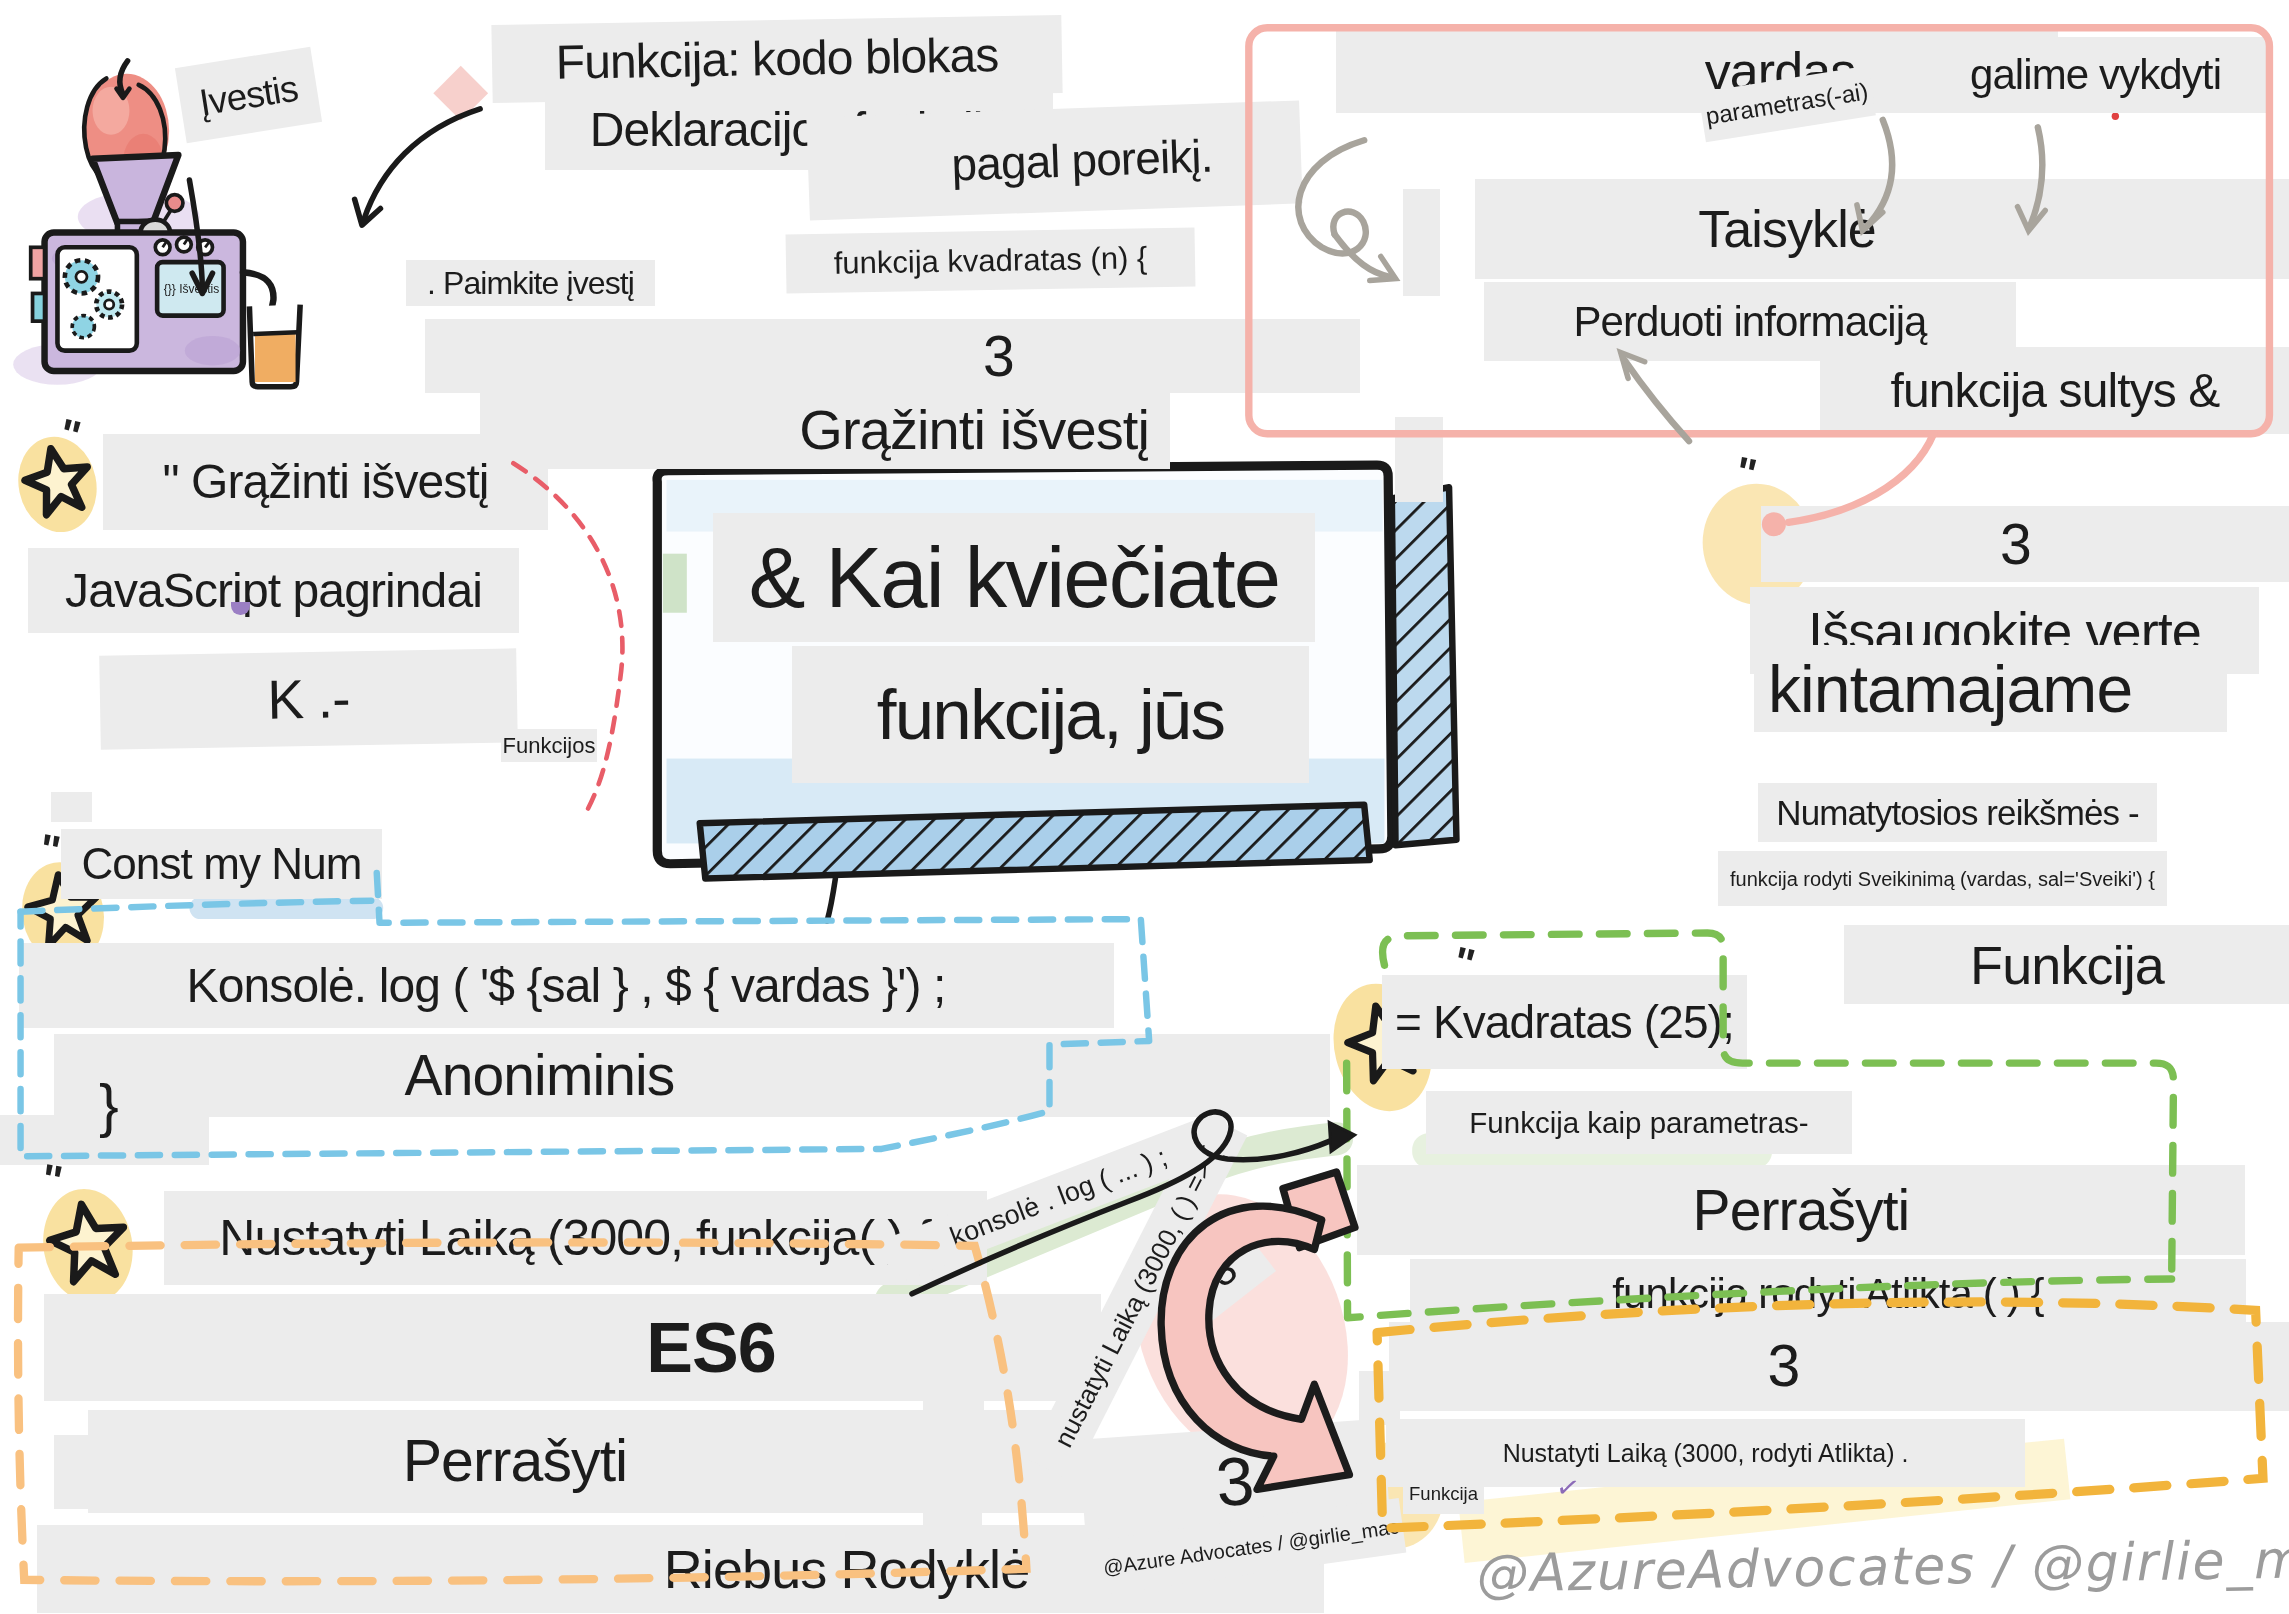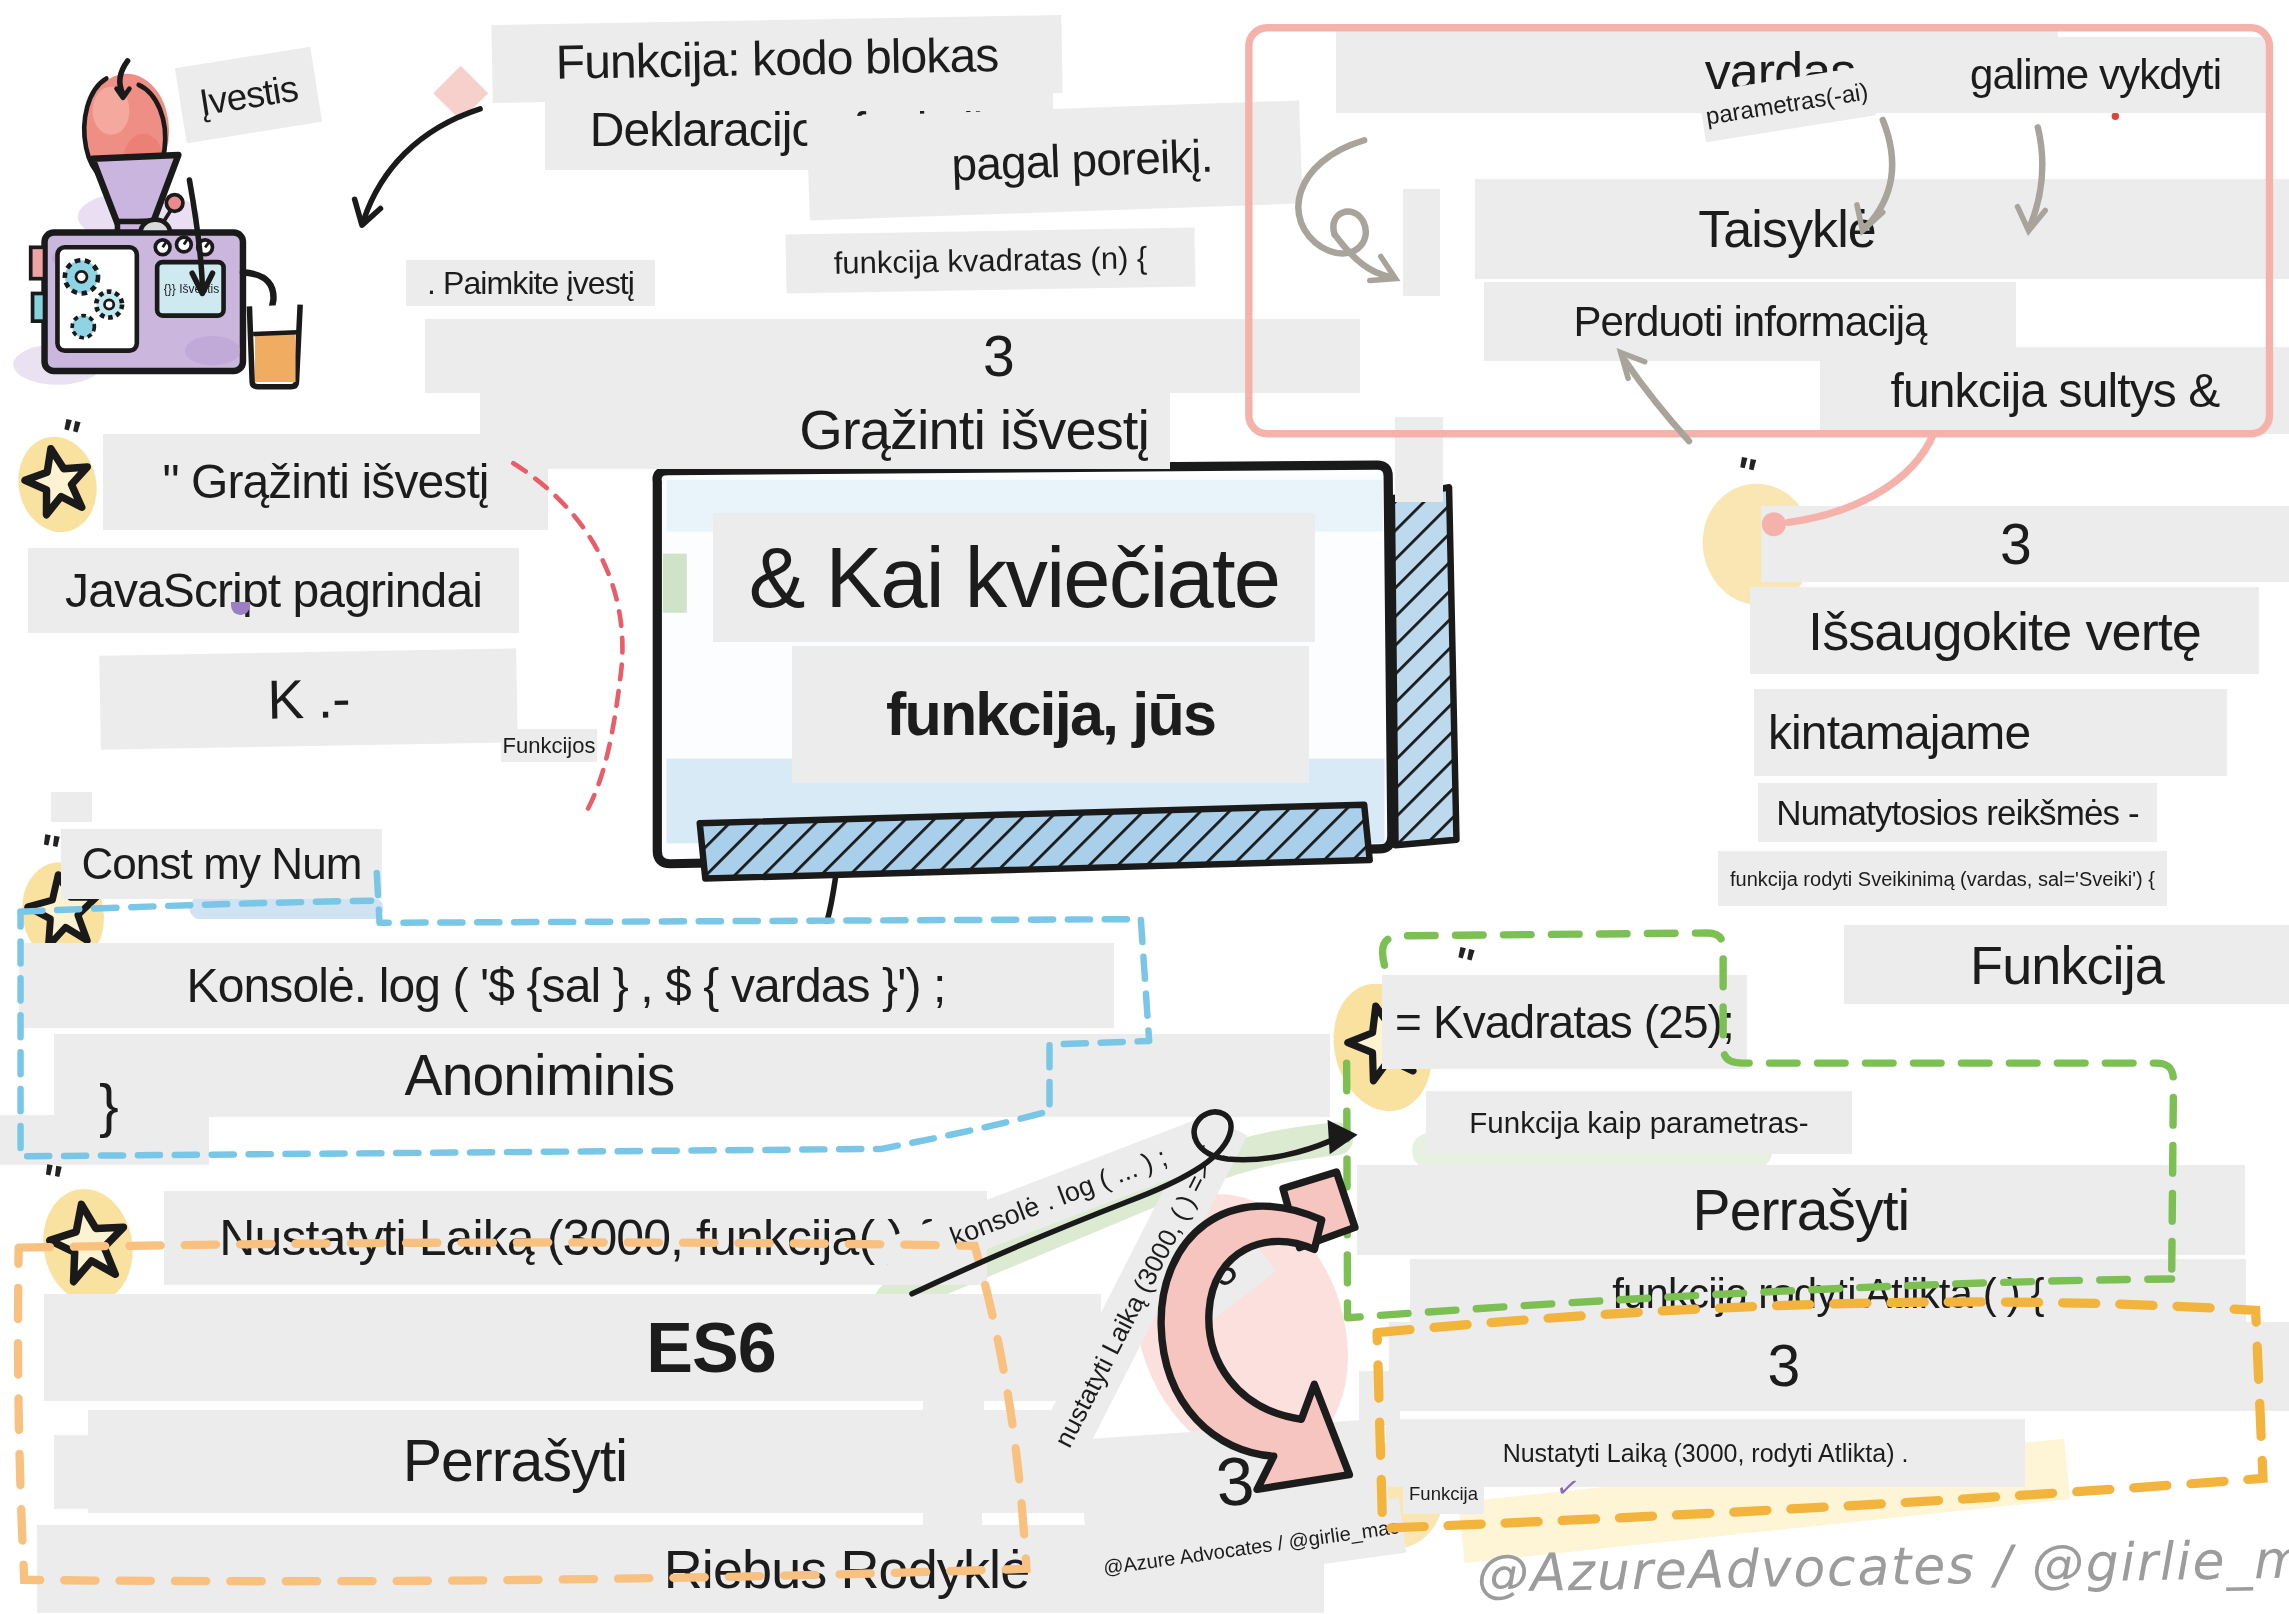--- a/index.html
+++ b/index.html
@@ -145,21 +145,21 @@
   <div class="chip" style="left:1336px;top:28px;width:556px;height:85px;font-size:52px;padding-left:166px">vardas</div>
   <div class="chip" style="left:1701px;top:79px;width:172px;height:50px;font-size:24px;letter-spacing:0;transform:rotate(-9deg)">parametras(-ai)</div>
   <div class="chip" style="left:1922px;top:37px;width:347px;height:76px;font-size:42px">galime vykdyti</div>
   <div class="chip" style="left:1475px;top:179px;width:624px;height:100px;font-size:52px;padding-right:240px">Taisyklė</div>
   <div class="chip" style="left:1484px;top:282px;width:532px;height:79px;font-size:42px">Perduoti informaciją</div>
   <div class="chip" style="left:1820px;top:347px;width:470px;height:87px;font-size:48px">funkcija sultys &amp;</div>
   <div class="tiny-scribble" style="left:1403px;top:189px;width:37px;height:107px"></div>
   <div class="tiny-scribble" style="left:1395px;top:417px;width:48px;height:85px"></div>
 
   <div class="chip" style="left:713px;top:513px;width:602px;height:129px;font-size:85px;font-weight:400;letter-spacing:-1.8px;z-index:4">&amp; Kai kviečiate</div>
-  <div class="chip" style="left:792px;top:646px;width:517px;height:137px;font-size:61px;font-weight:700;letter-spacing:-1.8px;z-index:4">funkcija, jūs</div>
+  <div class="chip" style="left:792px;top:646px;width:517px;height:137px;font-size:71px;font-weight:400;letter-spacing:-1.8px;z-index:4">funkcija, jūs</div>
 
   <div class="quote chip" style="left:42px;top:412px;width:55px;height:46px;transform:rotate(14deg)">''</div>
   <div class="chip" style="left:103px;top:434px;width:445px;height:96px;font-size:48px">" Grąžinti išvestį</div>
   <div class="chip" style="left:28px;top:548px;width:491px;height:85px;font-size:48px">JavaScript pagrindai</div>
   <div class="chip" style="left:100px;top:652px;width:417px;height:94px;font-size:55px;transform:rotate(-1deg)">K .-</div>
   <div class="chip" style="left:501px;top:729px;width:96px;height:33px;font-size:22px;letter-spacing:0">Funkcijos</div>
   <div class="tiny-scribble" style="left:51px;top:792px;width:41px;height:29.5px"></div>
 
   <div class="quote chip" style="left:22px;top:827px;width:55px;height:46px;transform:rotate(10deg)">''</div>
   <div class="chip" style="left:61px;top:829px;width:321px;height:70px;font-size:44px">Const my Num</div>
@@ -180,21 +180,21 @@
   <div class="chip" style="left:1180px;top:1239px;width:85px;height:65px;font-size:41px;transform:rotate(-38deg);z-index:4">3</div>
   <div class="chip" style="left:1082px;top:1429px;width:305px;height:103px;font-size:68px;transform:rotate(-4deg)">3</div>
   <div class="chip" style="left:1098px;top:1519px;width:306px;height:55px;font-size:20px;letter-spacing:0;transform:rotate(-8deg)">@Azure Advocates / @girlie_mac</div>
   <div class="tiny-scribble" style="left:923px;top:1375px;width:61px;height:98px"></div>
   <div class="tiny-scribble" style="left:923px;top:1504px;width:59px;height:31px"></div>
   <div class="tiny-scribble" style="left:1359px;top:1371px;width:41px;height:54px"></div>
 
   <div class="quote chip" style="left:1718px;top:450px;width:55px;height:46px;transform:rotate(12deg)">''</div>
   <div class="chip" style="left:1761px;top:506px;width:509px;height:76px;font-size:57px;padding-right:166px">3</div>
   <div class="chip" style="left:1750px;top:587px;width:509px;height:87px;font-size:54px">Išsaugokite vertę</div>
-  <div class="chip left" style="left:1754px;top:689px;width:459px;height:87px;font-size:48px;padding-left:14px">kintamajame</div>
+  <div class="chip left" style="left:1754px;top:645px;width:459px;height:87px;font-size:66px;padding-left:14px">kintamajame</div>
   <div class="chip" style="left:1758px;top:783px;width:399px;height:59px;font-size:35px">Numatytosios reikšmės -</div>
   <div class="chip" style="left:1718px;top:851px;width:449px;height:55px;font-size:20px;letter-spacing:0">funkcija rodyti Sveikinimą (vardas, sal='Sveiki') {</div>
   <div class="chip" style="left:1844px;top:925px;width:446px;height:79px;font-size:54px">Funkcija</div>
   <div class="quote chip" style="left:1436px;top:940px;width:55px;height:46px;transform:rotate(14deg)">''</div>
   <div class="chip" style="left:1382px;top:975px;width:365px;height:94px;font-size:46px;z-index:4">= Kvadratas (25);</div>
   <div class="chip" style="left:1426px;top:1091px;width:426px;height:63px;font-size:29.5px;letter-spacing:0">Funkcija kaip parametras-</div>
   <div class="chip" style="left:1357px;top:1165px;width:888px;height:90px;font-size:57px">Perrašyti</div>
   <div class="chip" style="left:1410px;top:1259px;width:836px;height:70px;font-size:42px">funkcija rodyti Atlikta ( ) {</div>
 
   <div class="chip" style="left:1389px;top:1322px;width:789px;height:89px;font-size:59px;padding-right:231px">3</div>

